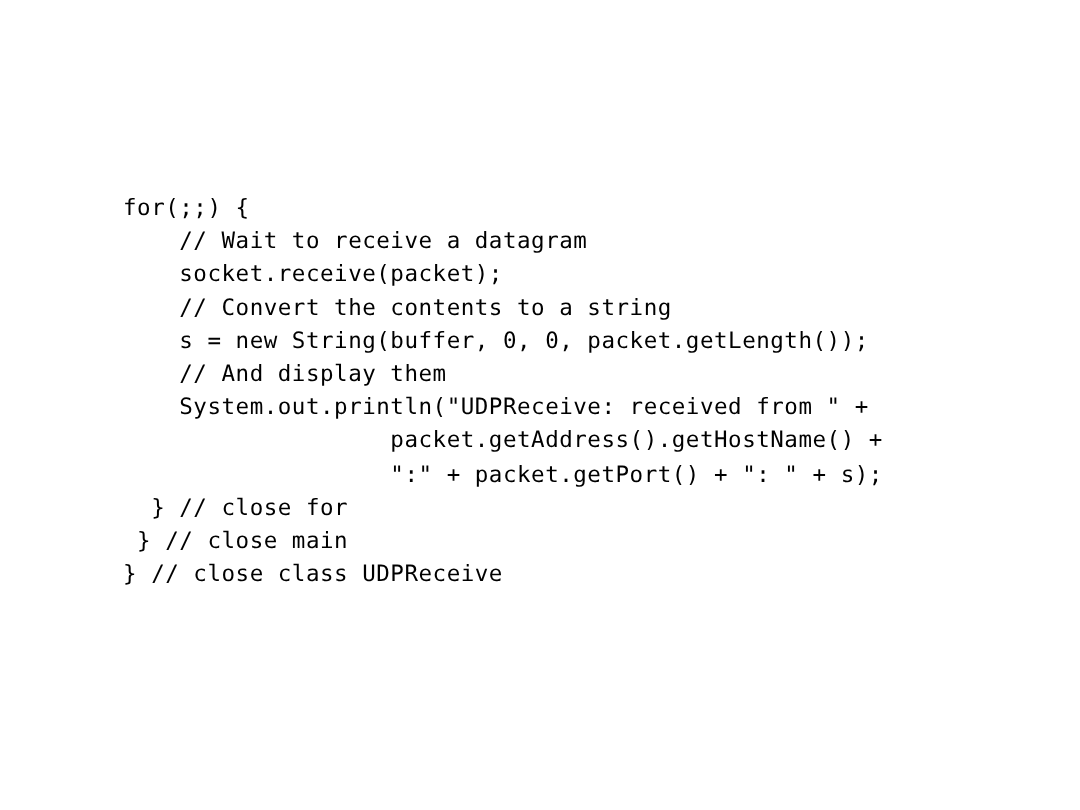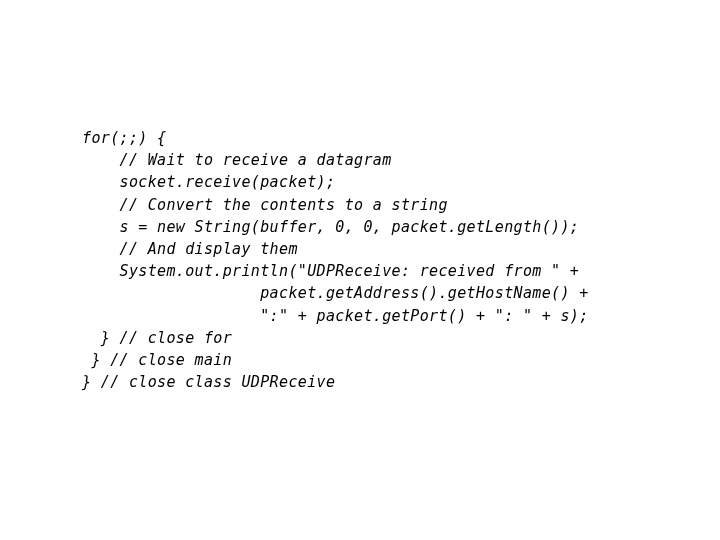--- a/index.html
+++ b/index.html
@@ -30,21 +30,20 @@
     line-height: 22.2px;
     color: #000000;
     white-space: pre;
     letter-spacing: 0.35px;
     font-weight: 400;
   }
   .code-line {
     display: block;
     white-space: pre;
     min-height: 22.2px;
-    font-style: italic;
   }
 </style>
 </head>
 <body style="background: rgb(255, 255, 255);">
 
 <div id="slide" style="background: rgb(255, 255, 255);">
 
   <pre id="code-block" style="color: rgb(0, 0, 0);"><span class="code-line">for(;;) {</span><span class="code-line">    // Wait to receive a datagram</span><span class="code-line">    socket.receive(packet);</span><span class="code-line">    // Convert the contents to a string</span><span class="code-line">    s = new String(buffer, 0, 0, packet.getLength());</span><span class="code-line">    // And display them</span><span class="code-line">    System.out.println("UDPReceive: received from " +</span><span class="code-line">                   packet.getAddress().getHostName() +</span><span class="code-line">                   ":" + packet.getPort() + ": " + s);</span><span class="code-line">  } // close for</span><span class="code-line"> } // close main</span><span class="code-line">} // close class UDPReceive</span></pre>
 
 </div>

